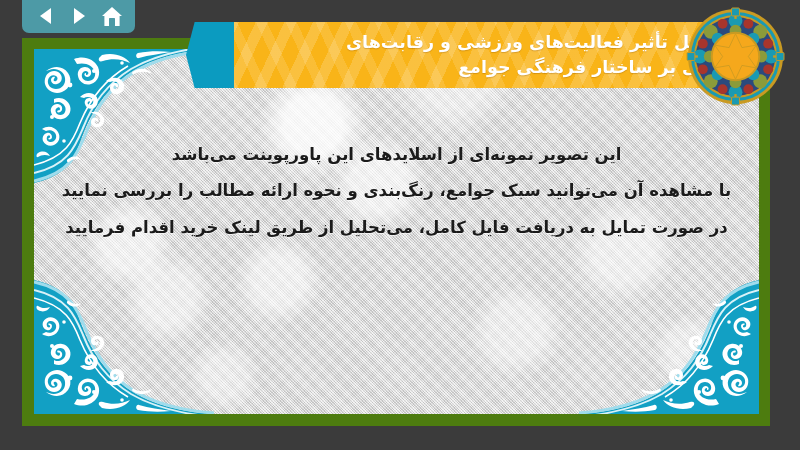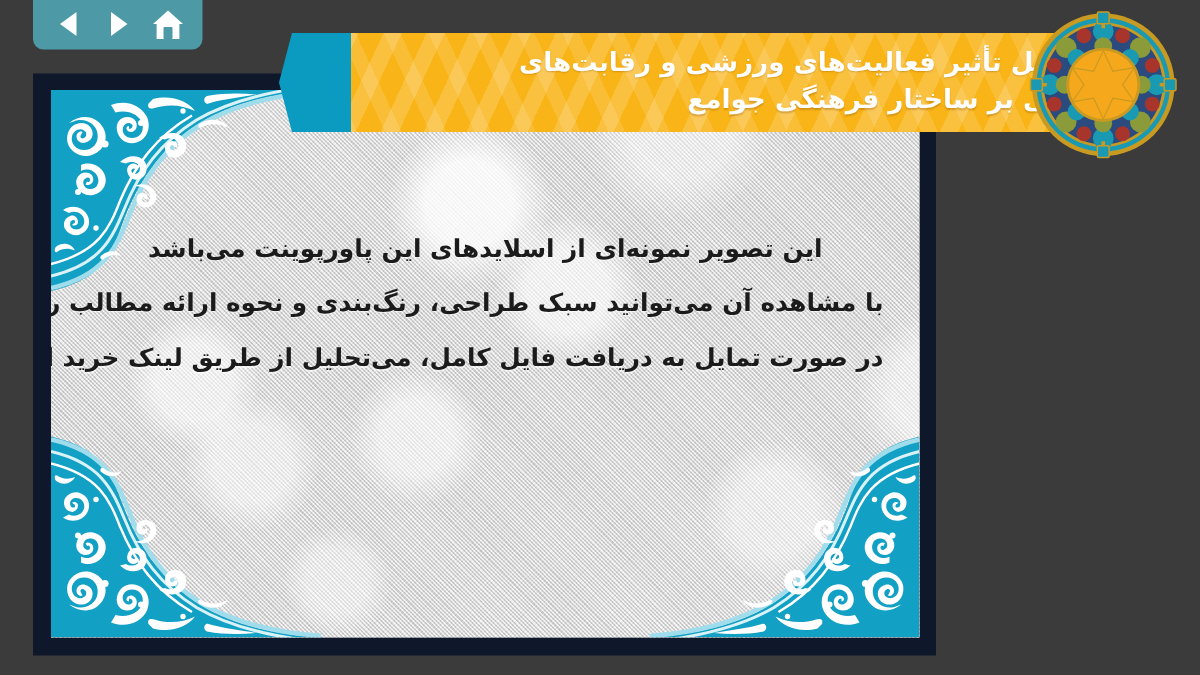--- a/index.html
+++ b/index.html
@@ -75,23 +75,23 @@
     left: 186px; top: 22px;
     width: 48px; height: 66px;
     background: #0b9bc0;
     clip-path: polygon(100% 0%, 100% 100%, 18% 100%, 0% 50%, 18% 0%);
     z-index: 26;
   }
 
   
   .slide-frame {
     position: absolute;
-    left: 22px; top: 49px;
-    width: 602px; height: 388px;
-    background: #0f172a;
+    left: 22px; top: 38px;
+    width: 748px; height: 388px;
+    background: #4d7c0f;
     z-index: 20;
   }
 
   
   .slide-inner {
     position: absolute;
     left: 12px; top: 11px;
     right: 11px; bottom: 12px;
     background:
       repeating-linear-gradient(45deg,
@@ -258,21 +258,21 @@
             <circle cx="18" cy="68" r="2"></circle>
             <circle cx="30" cy="92" r="1.8"></circle>
             <path d="M56,64 c6,-3 12,0 14,5 c1,4 -1,8 -5,9 c-4,1 -8,-1 -8,-5 c0,-3 2,-5 5,-4 c2,0 3,2 2,4 l-2,-1 c0,-1 -1,-1 -1,0 c-1,1 0,3 2,3 c2,0 4,-2 3,-5 c-1,-4 -6,-6 -10,-6 Z"></path>
             <path d="M34,110 c5,-4 11,-3 13,1 c-4,-2 -9,-1 -12,2 c-2,1 -3,-2 -1,-3 Z"></path>
           </g>
         </svg>
       </div>
 
       <div class="body-text">
         <span class="body-line">این تصویر نمونه‌ای از اسلایدهای این پاورپوینت می‌باشد</span>
-        <span class="body-line">با مشاهده آن می‌توانید سبک طراحی، رنگ‌بندی و نحوه ارائه مطالب را بررسی نمایید</span>
+        <span class="body-line">با مشاهده آن می‌توانید سبک جوامع، رنگ‌بندی و نحوه ارائه مطالب را بررسی نمایید</span>
         <span class="body-line">در صورت تمایل به دریافت فایل کامل، می‌تحلیل از طریق لینک خرید اقدام فرمایید</span>
       </div>
 
     </div>
   </div>
 
   <div class="tab-arrow"></div>
 
   <div class="title-banner">
     <div class="title-text">تحلیل تأثیر فعالیت‌های ورزشی و رقابت‌های

